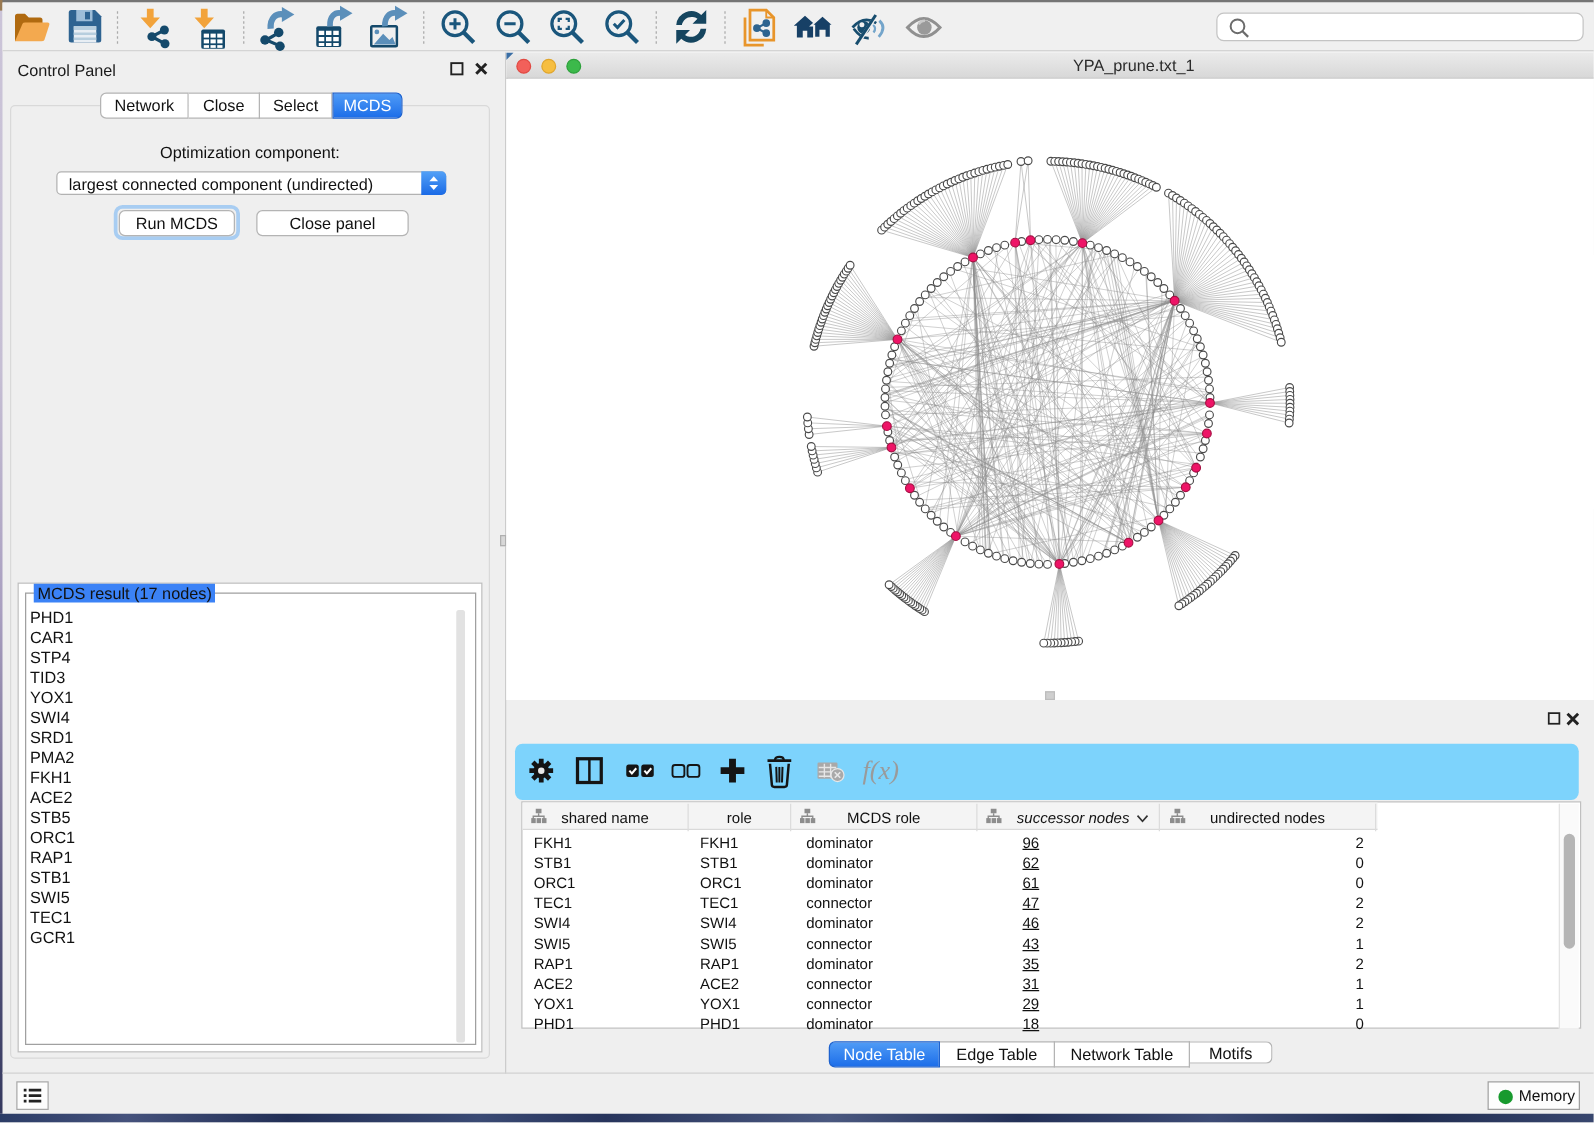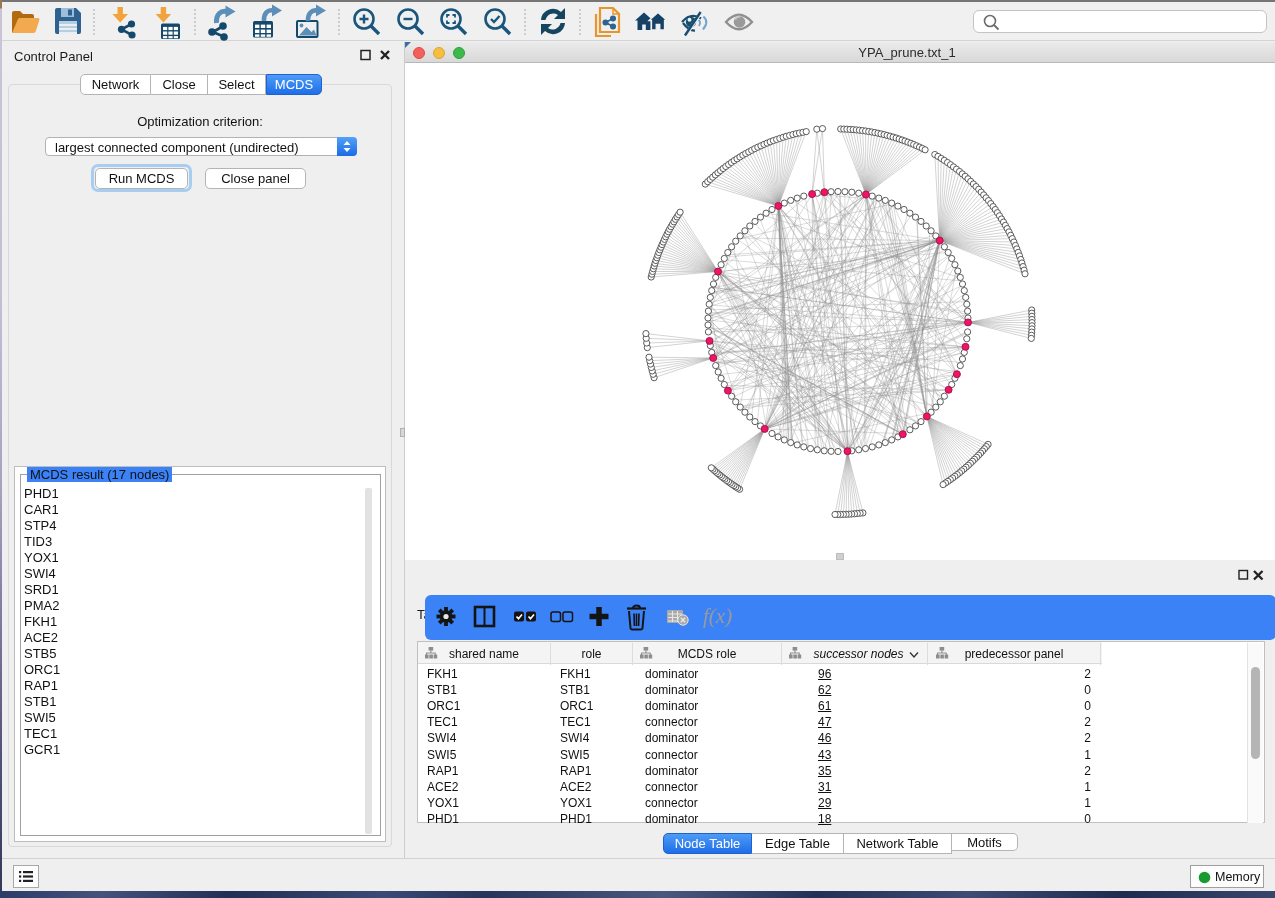--- a/index.html
+++ b/index.html
@@ -40,21 +40,21 @@
               background:linear-gradient(180deg,#ebebeb,#d8d8d8); border-bottom:1px solid #b9b9b9; }
   #nettext { position:absolute; left:0; top:3px; width:1004px; text-align:center; font-size:13px; color:#2b2b2b; }
   .tl { position:absolute; top:4.5px; width:12px; height:12px; border-radius:50%; }
   #netcanvas { position:absolute; left:1px; top:21px; width:870px; height:497px; background:#fff; }
   #vsplit { left:404px; top:42px; width:1px; height:817px; background:#cccccc; }
   #vgrip { left:400px; top:428px; width:5px; height:9px; background:#d8d8d8; border:1px solid #b0b0b0; }
   #hgrip { left:836px; top:553px; width:8px; height:7px; background:#cfcfcf; border:1px solid #bdbdbd; }
   
   #tablepanel { left:406px; top:561px; width:869px; height:298px; background:#efefef; }
   #tp-title { position:absolute; left:11px; top:7px; font-size:13px; color:#1a1a1a;margin-top:39px; }
-  #tp-toolbar { position:absolute; left:19px; top:34px; width:851px; height:45px; background:#3b82f6; border-radius:6px; }
+  #tp-toolbar { position:absolute; left:6px; top:34px; width:851px; height:45px; background:#7dd3fc; border-radius:6px; }
   #tp-table { position:absolute; left:11px; top:80px; width:848px; height:182px; background:#fff; border:1px solid #c0c0c0; }
   #tp-header { position:absolute; left:0; top:0; width:684px; height:22px; background:#f4f4f4;
                border-bottom:1px solid #d9d9d9; font-size:12px; color:#111; }
   .hdrcell { position:absolute; top:1px; height:22px; border-right:1px solid #dcdcdc; }
   .hdrtext { position:absolute; top:4px; width:100%; text-align:center; }
   .row { position:absolute; left:0; width:846px; height:16px; font-size:12px; color:#111; }
   .c1 { position:absolute; left:9px; top:1px; }
   .c2 { position:absolute; left:142px; top:1px; }
   .c3 { position:absolute; left:227px; top:1px; }
   .c4 { position:absolute; left:400px; top:1px; width:105px; text-align:left;text-decoration:underline; }
@@ -229,33 +229,33 @@
 <div class="abs" id="cp-title">Control Panel</div>
 <svg class="abs" style="left:358px;top:48px" width="36" height="14">
   <rect x="3" y="2.5" width="9" height="9" fill="none" stroke="#222" stroke-width="1.5"></rect>
   <path d="M23 3 L31 11 M31 3 L23 11" stroke="#222" stroke-width="2.4"></path>
 </svg>
 <div class="abs" id="cp-pane"></div>
 <div class="seg" style="left:80px;top:74px;width:71px;border-radius:5px 0 0 5px;">Network</div>
 <div class="seg" style="left:151px;top:74px;width:57px;border-left:none;">Close</div>
 <div class="seg" style="left:208px;top:74px;width:58px;border-left:none;">Select</div>
 <div class="seg sel" style="left:266px;top:74px;width:56px;border-radius:0 5px 5px 0;">MCDS</div>
-<div class="abs" id="optlabel">Optimization criterion:</div>
+<div class="abs" id="optlabel">Optimization component:</div>
 <div class="abs" id="dropdown">
   <span style="position:absolute;left:9px;top:1.5px;">largest connected component (undirected)</span>
   <div id="dd-cap">
     <svg width="20" height="19">
       <path d="M6.5 8 L10 4 L13.5 8 Z" fill="#fff"></path>
       <path d="M6.5 11 L10 15 L13.5 11 Z" fill="#fff"></path>
     </svg>
   </div>
 </div>
 <div class="abs" id="runfocus"></div>
 <div class="btn" style="left:95px;top:168px;width:93px;height:21px;">Run MCDS</div>
-<div class="btn" style="left:205px;top:168px;width:101px;height:21px;">Close panel</div>
+<div class="btn" style="left:205px;top:168px;width:122px;height:21px;">Close panel</div>
 
 <div class="abs" id="resultbox">
   <div id="fieldset">
     <div id="legend">MCDS result (17 nodes)</div>
     <div id="mcdslist">PHD1<br>CAR1<br>STP4<br>TID3<br>YOX1<br>SWI4<br>SRD1<br>PMA2<br>FKH1<br>ACE2<br>STB5<br>ORC1<br>RAP1<br>STB1<br>SWI5<br>TEC1<br>GCR1</div>
     <div id="listscroll"></div>
   </div>
 </div>
 
 <div class="abs" id="vsplit"></div>
@@ -1130,21 +1130,21 @@
       <div class="hdrcell" style="left:215px;width:149px;">
           <div class="hdrtext">MCDS role</div>
         </div>
       <div class="hdrcell" style="left:364px;width:146px;">
           <div class="hdrtext" style="left:4px;font-style:italic;">successor nodes</div>
         <svg width="10" height="8" style="position:absolute;right:8px;top:8px">
             <path d="M1 1.5 L5 6 L9 1.5" fill="none" stroke="#333" stroke-width="1.3"></path>
           </svg>
       </div>
       <div class="hdrcell" style="left:510px;width:173px;">
-          <div class="hdrtext">predecessor panel</div>
+          <div class="hdrtext">undirected nodes</div>
         </div>
       <svg width="700" height="22" style="position:absolute;left:0;top:0">
         <g fill="#8d8d8d">
           <g transform="translate(7,5)">
               <rect x="3.6" y="0" width="4.6" height="3.6"></rect>
               <path d="M5.9 3.6 V6 M1.6 8.5 V6 H10.2 V8.5" stroke="#8d8d8d" fill="none" stroke-width="1.1"></path>
               <rect x="0" y="7.5" width="3.6" height="4"></rect>
               <rect x="4.3" y="7.5" width="3.6" height="4"></rect>
               <rect x="8.6" y="7.5" width="3.6" height="4"></rect>
             </g>

